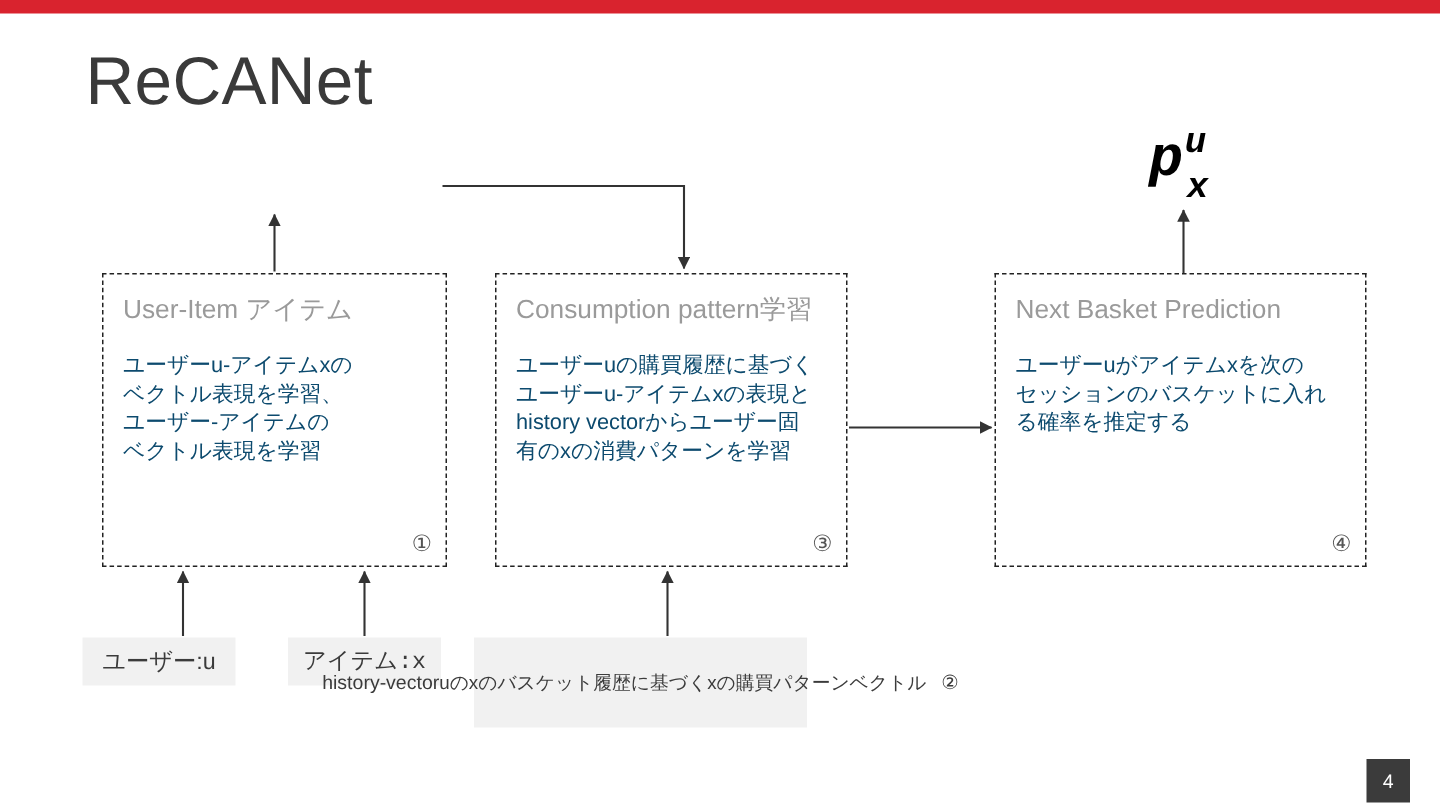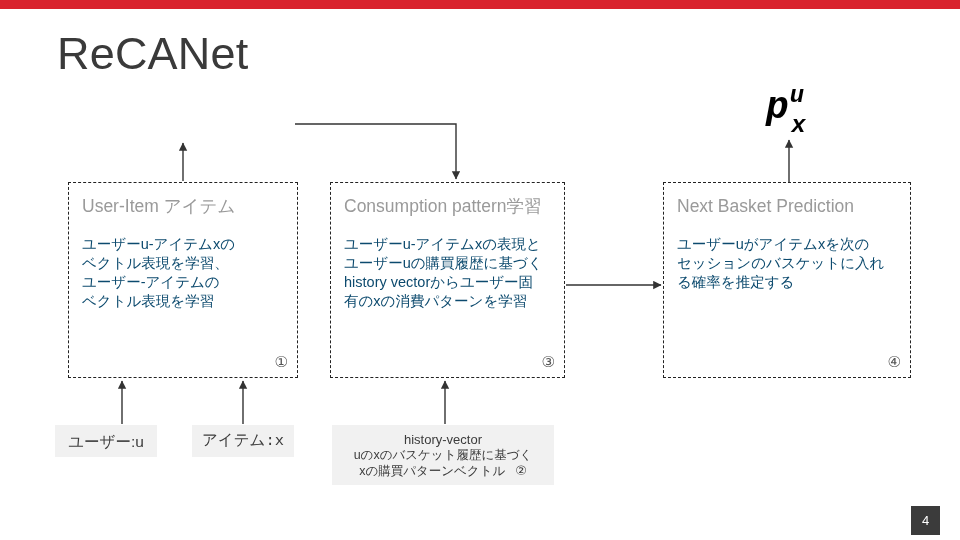--- a/index.html
+++ b/index.html
@@ -65,23 +65,23 @@
     width: 102px; height: 32px;
     font-size: 15.5px;
   }
   #box-item {
     left: 192px; top: 425px;
     width: 102px; height: 32px;
     font-size: 15.5px;
     font-family: Liberation Mono, monospace;
   }
   #box-history {
-    left: 332px; top: 425px;
+    left: 316px; top: 425px;
     width: 222px; height: 60px;
-    flex-direction: column;
+    flex-direction: row;
     justify-content: center;
     padding: 4px 6px;
   }
   #box-history .hv-line {
     display: block;
     font-size: 12.5px;
     line-height: 15px;
     white-space: nowrap;
   }
   #box-history .hv-title {
@@ -218,22 +218,22 @@
       <span>ベクトル表現を学習、</span>
       <span>ユーザー-アイテムの</span>
       <span>ベクトル表現を学習</span>
     </div>
     <div class="mod-num">①</div>
   </div>
 
   <div class="dbox" id="mod3">
     <div class="mod-title">Consumption pattern学習</div>
     <div class="mod-body">
+      <span>ユーザーuの購買履歴に基づく</span>
       <span>ユーザーu-アイテムxの表現と</span>
-      <span>ユーザーuの購買履歴に基づく</span>
       <span>history vectorからユーザー固</span>
       <span>有のxの消費パターンを学習</span>
     </div>
     <div class="mod-num">③</div>
   </div>
 
   <div class="dbox" id="mod4">
     <div class="mod-title">Next Basket Prediction</div>
     <div class="mod-body">
       <span>ユーザーuがアイテムxを次の</span>

